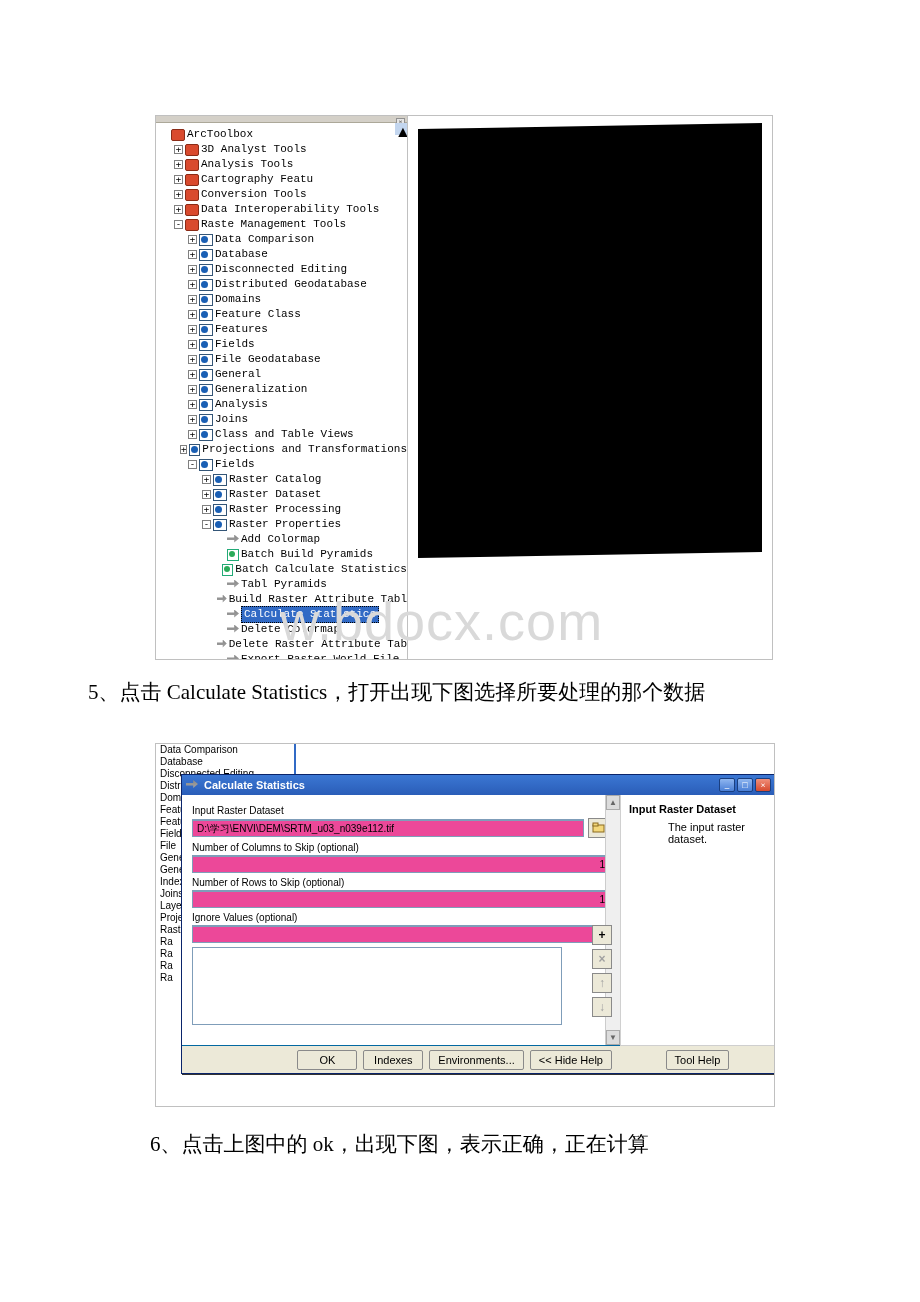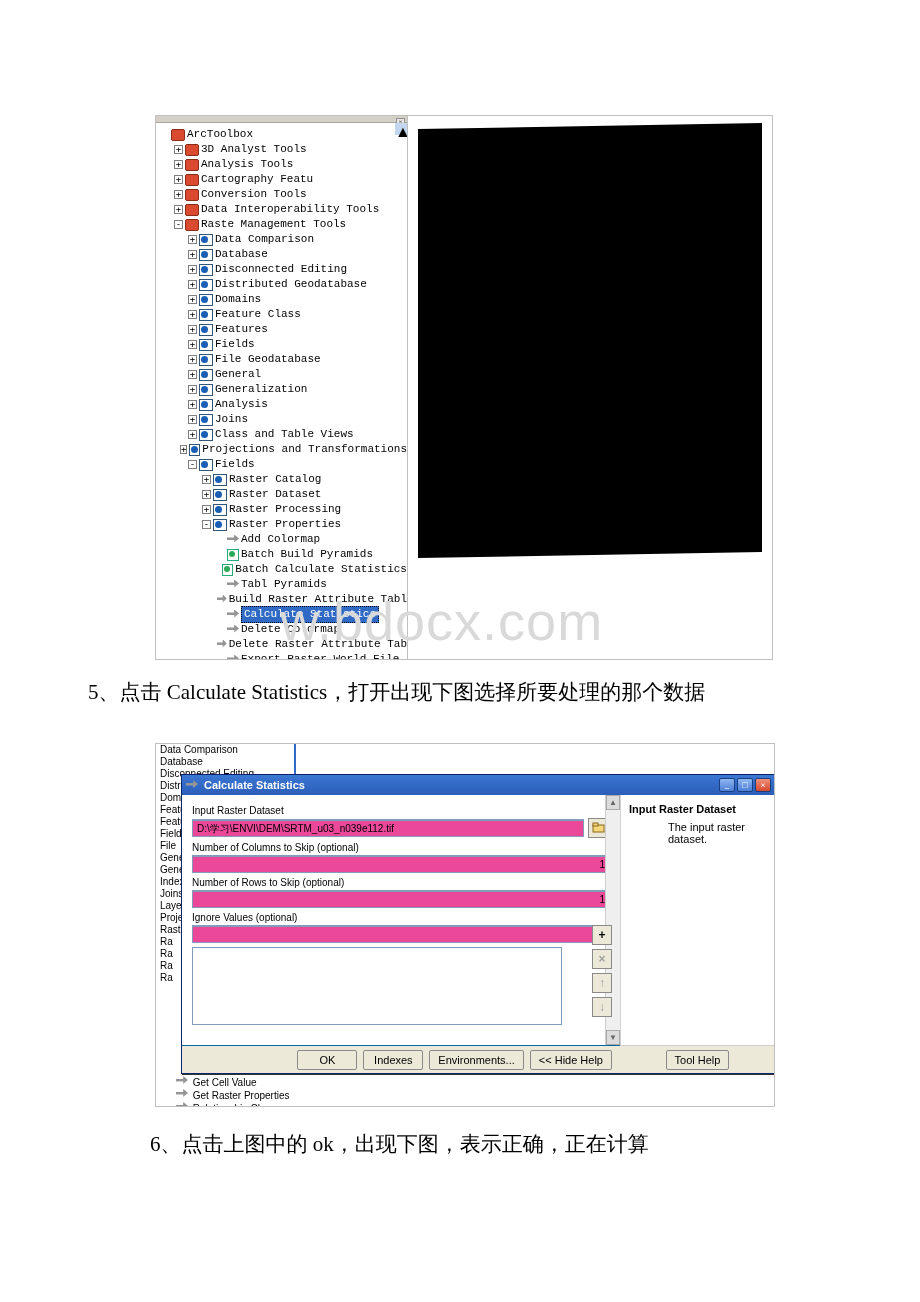--- a/index.html
+++ b/index.html
@@ -594,20 +594,15 @@
         <div class="btn">Indexes</div>
         <div class="btn" style="min-width:80px">Environments...</div>
         <div class="btn" style="min-width:70px">&lt;&lt; Hide Help</div>
       </div>
       <div class="help-footer">
         <div class="btn">Tool Help</div>
       </div>
     </div>
   </div>
 
-  <div class="tail-tree" id="tailtree">
-      <div><span class="ic ic-hammer" style="display:inline-block"></span> Get Cell Value</div>
-      <div><span class="ic ic-hammer" style="display:inline-block"></span> Get Raster Properties</div>
-      <div><span class="ic ic-hammer" style="display:inline-block"></span> Relationship Classes</div>
-    </div>
 </div>
 
 <div class="instr instr2">6、点击上图中的 ok，出现下图，表示正确，正在计算</div>
 
 </body></html>

